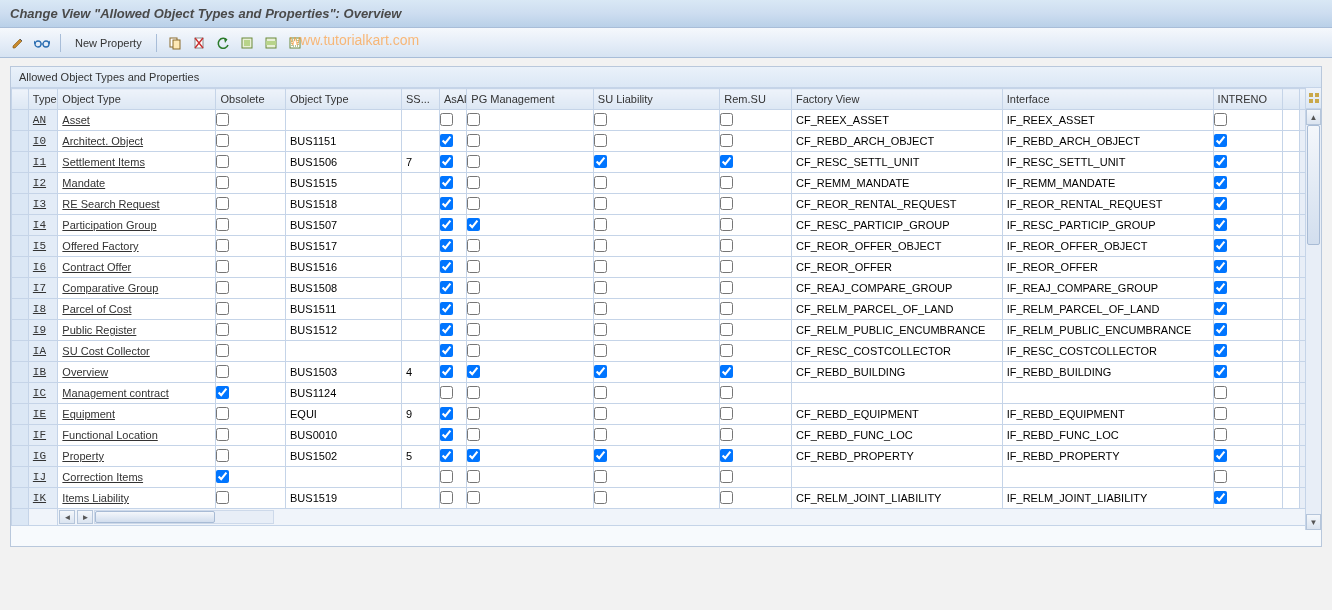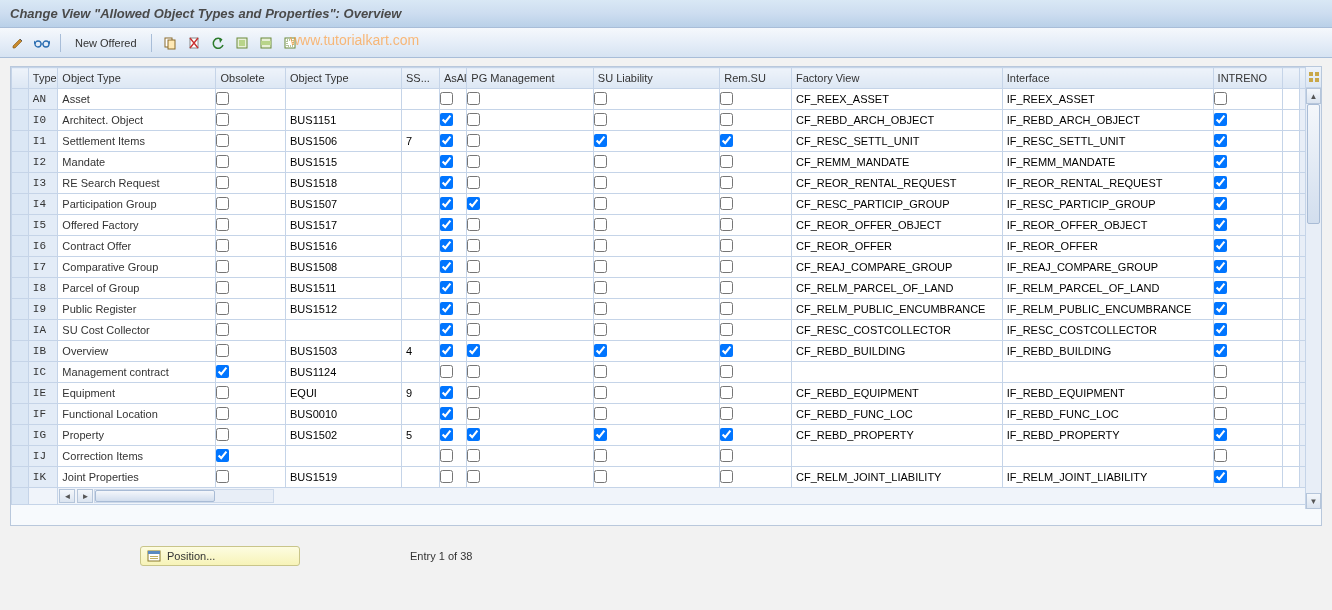--- a/index.html
+++ b/index.html
@@ -121,21 +121,21 @@
   .col-remsu { width: 68px; }
   .col-factory { width: 200px; }
   .col-interface { width: 200px; }
   .col-intreno { width: 66px; }
   .col-last { width: 16px; }
   .col-vscroll { width: 16px; }
   .cell-input {
     border:none; width:100%; height:100%; padding:2px 4px; font:inherit; background:#fff;
   }
   .cell-static {
-    padding:2px 4px; display:block;
+    padding:2px 4px; display:block;text-decoration:underline;
   }
   td.type-cell { background:#e3ecf7; }
   .type-cell .cell-static { font-family: "Courier New", monospace; }
   .chk-cell { text-align:center; }
   .chk {
     width:13px; height:13px; margin:auto; display:inline-block;
   }
   .cfg-btn {
     position:absolute; top:0; right:0; width:16px; height:21px;
     background:linear-gradient(to bottom,#eef3fa 0%,#dce7f4 100%);
@@ -205,21 +205,21 @@
       </svg>
   </div>
   <div class="icon-btn">
     <svg width="16" height="12" viewBox="0 0 16 12">
         <circle cx="4" cy="7" r="3" fill="none" stroke="#2a6db0" stroke-width="1.3"></circle>
         <circle cx="12" cy="7" r="3" fill="none" stroke="#2a6db0" stroke-width="1.3"></circle>
         <path d="M7 7 L9 7 M1 7 L0 4 M15 7 L16 4" stroke="#2a6db0" stroke-width="1.2"></path>
       </svg>
   </div>
   <div class="sep"></div>
-  <div class="text-btn">New Offered</div>
+  <div class="text-btn">New Property</div>
   <div class="sep"></div>
   <div class="icon-btn">
     <svg width="14" height="14" viewBox="0 0 14 14">
         <rect x="2" y="2" width="7" height="9" fill="#fff" stroke="#8a6a2a"></rect>
         <rect x="5" y="4" width="7" height="9" fill="#ffe9b5" stroke="#8a6a2a"></rect>
       </svg>
   </div>
   <div class="icon-btn">
     <svg width="14" height="14" viewBox="0 0 14 14">
         <rect x="3" y="2" width="8" height="10" fill="#fff" stroke="#888"></rect>
@@ -248,20 +248,21 @@
     <svg width="14" height="14" viewBox="0 0 14 14">
         <rect x="2" y="2" width="10" height="10" fill="#fff" stroke="#6a8a3a"></rect>
         <rect x="4" y="4" width="6" height="6" fill="none" stroke="#6a8a3a" stroke-dasharray="1 1"></rect>
       </svg>
   </div>
   <span class="watermark">www.tutorialkart.com</span>
 </div>
 
 <div class="content">
   <div class="panel">
+    <div class="panel-header">Allowed Object Types and Properties</div>
     <div class="grid-wrapper" style="height:458px;">
       <table class="grid">
         <colgroup>
           <col class="col-rowsel">
             <col class="col-type">
             <col class="col-objtype">
           <col class="col-obsolete">
             <col class="col-objtype2">
             <col class="col-ss">
           <col class="col-asal">
@@ -482,21 +483,21 @@
               <td class="chk-cell"><input type="checkbox" class="chk" checked="" style=""></td>
               <td></td>
               <td style="background:#e8eef7;border-left:none;border-right:none;"></td>
             </tr>
             <tr>
               <td class="col-rowsel"></td>
               <td class="type-cell">
                 <span class="cell-static">I8</span>
               </td>
               <td>
-                <span class="cell-static">Parcel of Group</span>
+                <span class="cell-static">Parcel of Cost</span>
               </td>
               <td class="chk-cell"><input type="checkbox" class="chk" style=""></td>
               <td><input class="cell-input" value="BUS1511" style=""></td>
               <td><input class="cell-input" value="" style=""></td>
               <td class="chk-cell"><input type="checkbox" class="chk" checked="" style=""></td>
               <td class="chk-cell"><input type="checkbox" class="chk" style=""></td>
               <td class="chk-cell"><input type="checkbox" class="chk" style=""></td>
               <td class="chk-cell"><input type="checkbox" class="chk" style=""></td>
               <td><input class="cell-input" value="CF_RELM_PARCEL_OF_LAND" style=""></td>
               <td><input class="cell-input" value="IF_RELM_PARCEL_OF_LAND" style=""></td>
@@ -671,21 +672,21 @@
               <td class="chk-cell"><input type="checkbox" class="chk" style=""></td>
               <td></td>
               <td style="background:#e8eef7;border-left:none;border-right:none;"></td>
             </tr>
             <tr>
               <td class="col-rowsel"></td>
               <td class="type-cell">
                 <span class="cell-static">IK</span>
               </td>
               <td>
-                <span class="cell-static">Joint Properties</span>
+                <span class="cell-static">Items Liability</span>
               </td>
               <td class="chk-cell"><input type="checkbox" class="chk" style=""></td>
               <td><input class="cell-input" value="BUS1519" style=""></td>
               <td><input class="cell-input" value="" style=""></td>
               <td class="chk-cell"><input type="checkbox" class="chk" style=""></td>
               <td class="chk-cell"><input type="checkbox" class="chk" style=""></td>
               <td class="chk-cell"><input type="checkbox" class="chk" style=""></td>
               <td class="chk-cell"><input type="checkbox" class="chk" style=""></td>
               <td><input class="cell-input" value="CF_RELM_JOINT_LIABILITY" style=""></td>
               <td><input class="cell-input" value="IF_RELM_JOINT_LIABILITY" style=""></td>
@@ -721,25 +722,13 @@
       <div class="vscroll">
         <div class="up">▲</div>
         <div class="track">
           <div class="thumb"></div>
         </div>
         <div class="down">▼</div>
       </div>
     </div>
   </div>
 
-  <div class="footer">
-    <div class="position-btn">
-      <svg width="14" height="14" viewBox="0 0 14 14">
-          <rect x="1" y="2" width="12" height="10" fill="#fff" stroke="#8a7a2a"></rect>
-          <rect x="1" y="2" width="12" height="3" fill="#5a8ac0"></rect>
-          <rect x="3" y="7" width="8" height="1" fill="#c0b060"></rect>
-          <rect x="3" y="9" width="8" height="1" fill="#c0b060"></rect>
-        </svg>
-      <span>Position...</span>
-    </div>
-    <span class="entry-text" style="margin-left:90px;">Entry 1 of 38</span>
-  </div>
 </div>
 
 </body></html>

